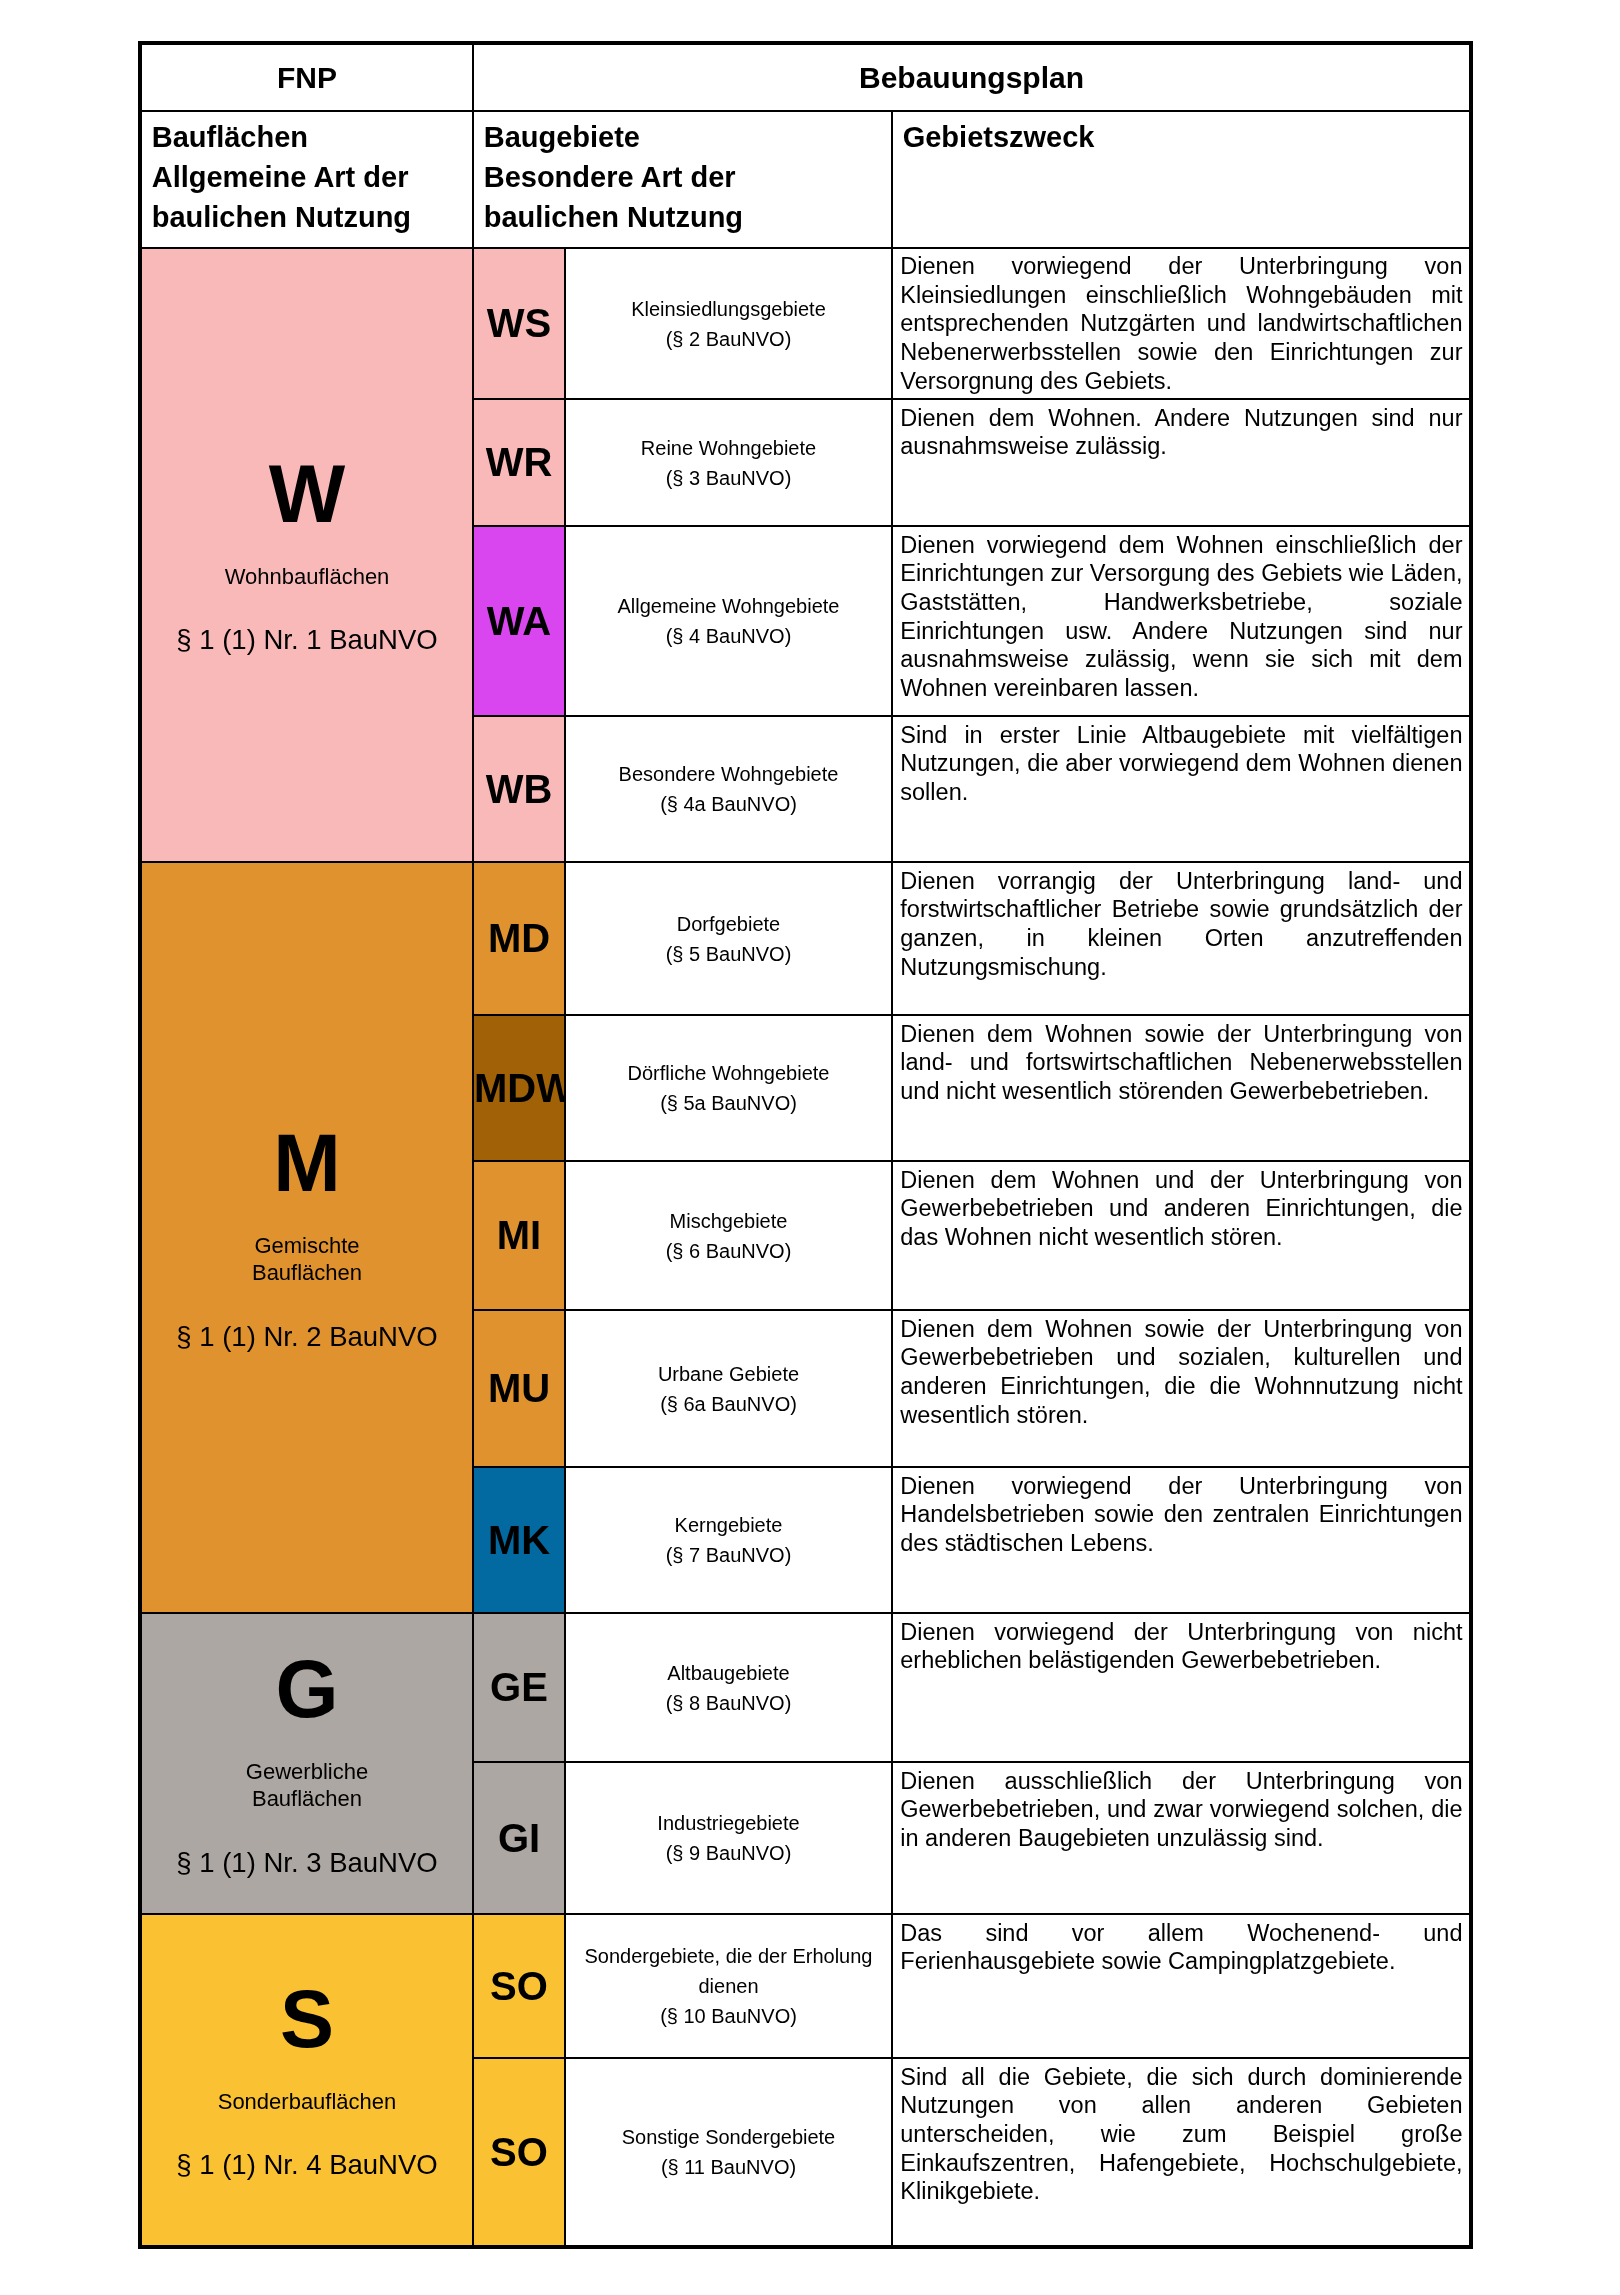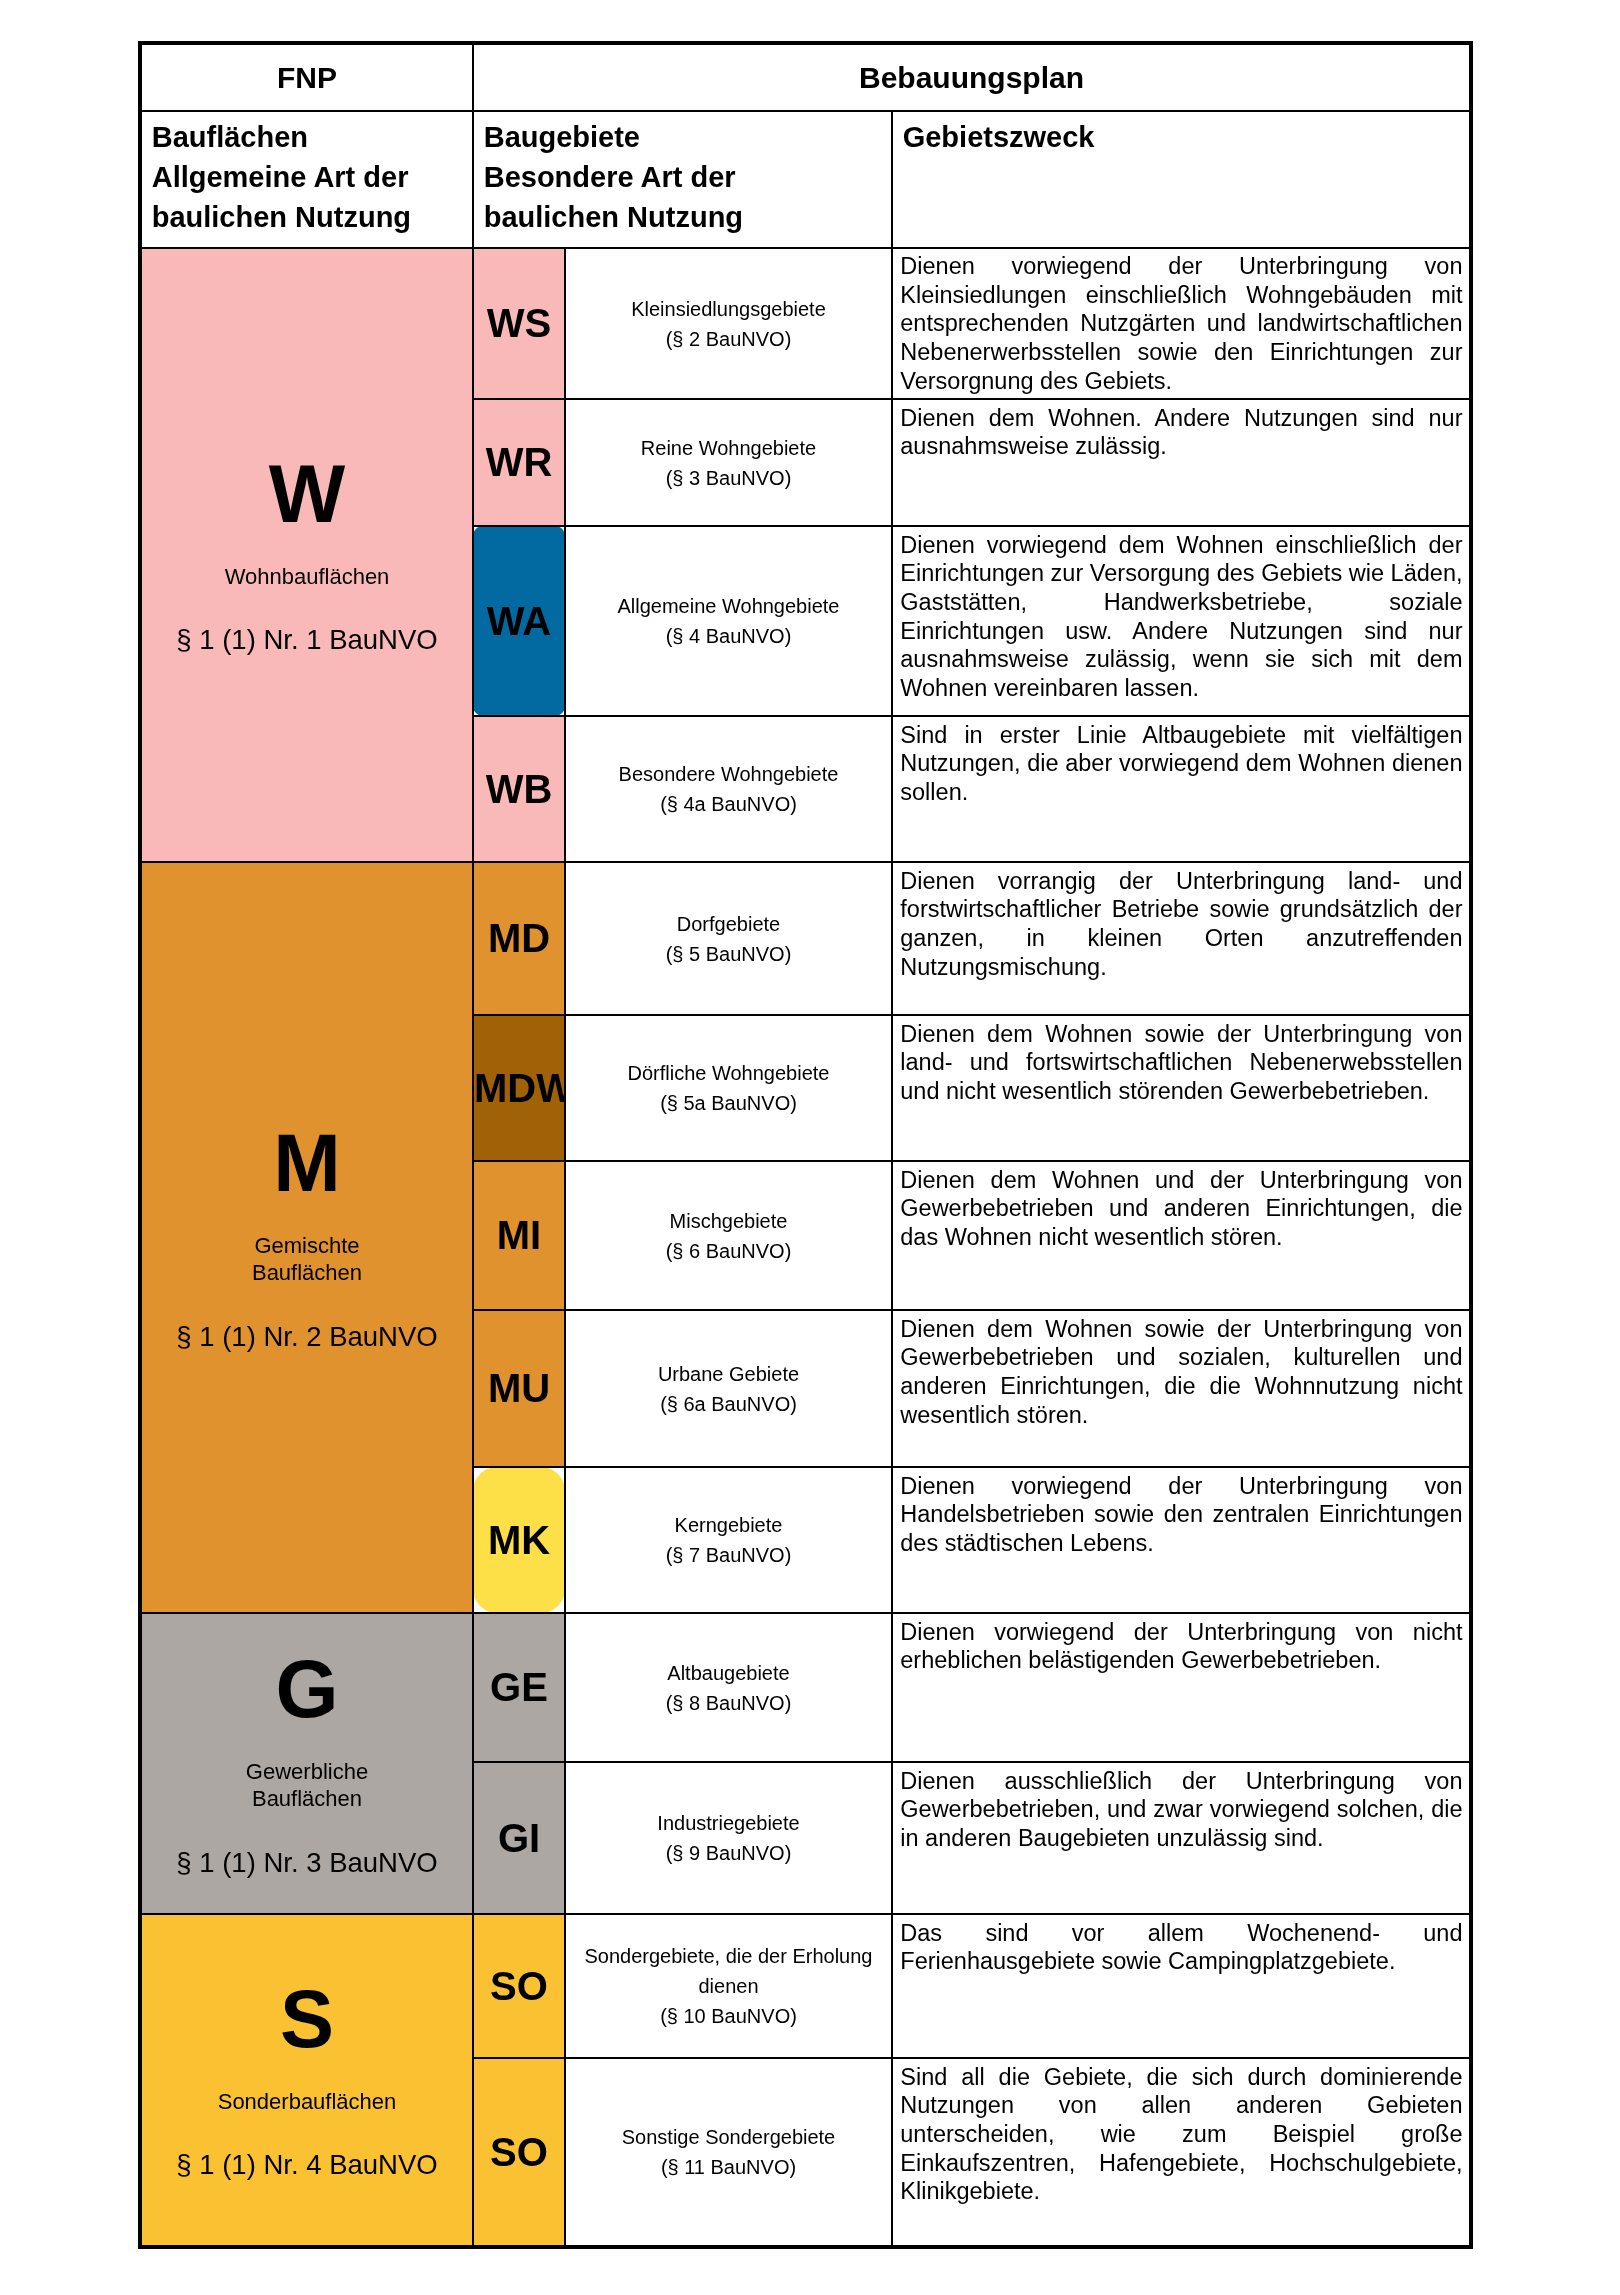--- a/index.html
+++ b/index.html
@@ -95,21 +95,21 @@
     <td class="code-cell" style="background-color: rgb(250, 185, 185);">WR</td>
     <td class="name-cell">
       <div>Reine Wohngebiete</div>
       <div>(§ 3 BauNVO)</div>
     </td>
     <td class="zweck-cell">
       <div>Dienen dem Wohnen. Andere Nutzungen sind nur ausnahmsweise zulässig.</div>
     </td>
   </tr>
   <tr class="r-wa">
-    <td class="code-cell" style="background-color: #0369a1; border-radius: 10px;">WA</td>
+    <td class="code-cell" style="background-color: #d946ef;">WA</td>
     <td class="name-cell">
       <div>Allgemeine Wohngebiete</div>
       <div>(§ 4 BauNVO)</div>
     </td>
     <td class="zweck-cell">
       <div>Dienen vorwiegend dem Wohnen einschließlich der Einrichtungen zur Versorgung des Gebiets wie Läden, Gaststätten, Handwerksbetriebe, soziale Einrichtungen usw. Andere Nutzungen sind nur ausnahmsweise zulässig, wenn sie sich mit dem Wohnen vereinbaren lassen.</div>
     </td>
   </tr>
   <tr class="r-wb">
     <td class="code-cell" style="background-color: rgb(250, 185, 185);">WB</td>
@@ -162,21 +162,21 @@
     <td class="code-cell" style="background-color: rgb(224, 146, 46);">MU</td>
     <td class="name-cell">
       <div>Urbane Gebiete</div>
       <div>(§ 6a BauNVO)</div>
     </td>
     <td class="zweck-cell">
       <div>Dienen dem Wohnen sowie der Unterbringung von Gewerbebetrieben und sozialen, kulturellen und anderen Einrichtungen, die die Wohnnutzung nicht wesentlich stören.</div>
     </td>
   </tr>
   <tr class="r-mk">
-    <td class="code-cell" style="background-color: #fde047; border-radius: 24px;">MK</td>
+    <td class="code-cell" style="background-color: #0369a1;">MK</td>
     <td class="name-cell">
       <div>Kerngebiete</div>
       <div>(§ 7 BauNVO)</div>
     </td>
     <td class="zweck-cell">
       <div>Dienen vorwiegend der Unterbringung von Handelsbetrieben sowie den zentralen Einrichtungen des städtischen Lebens.</div>
     </td>
   </tr>
 
   <tr class="r-ge">

